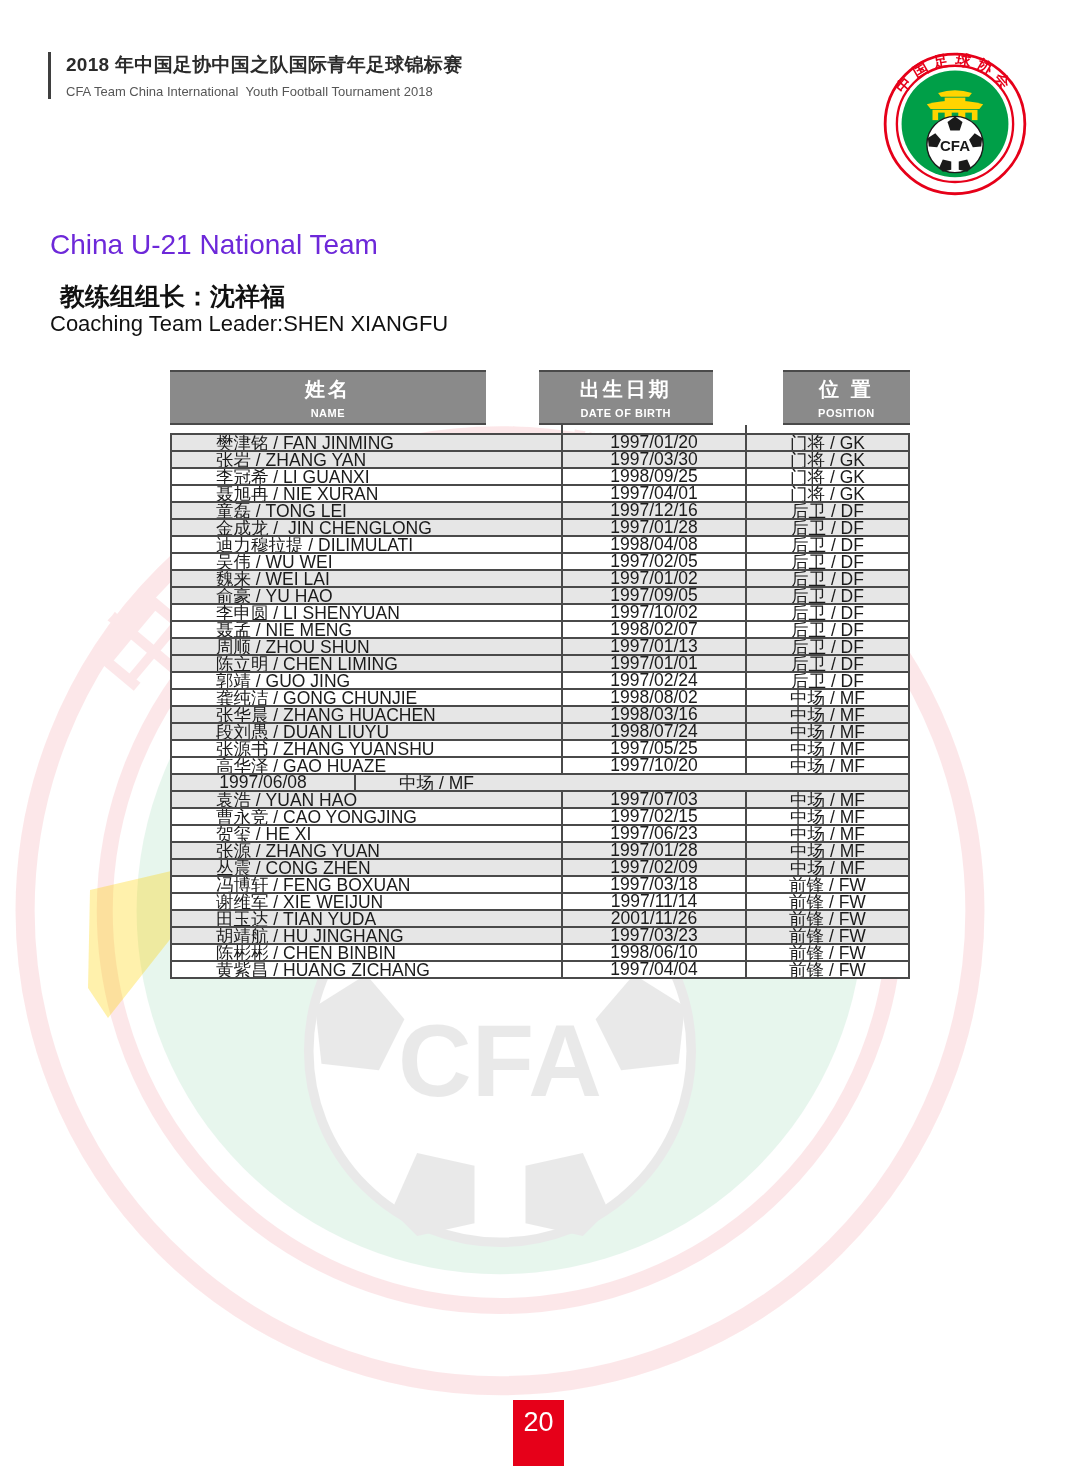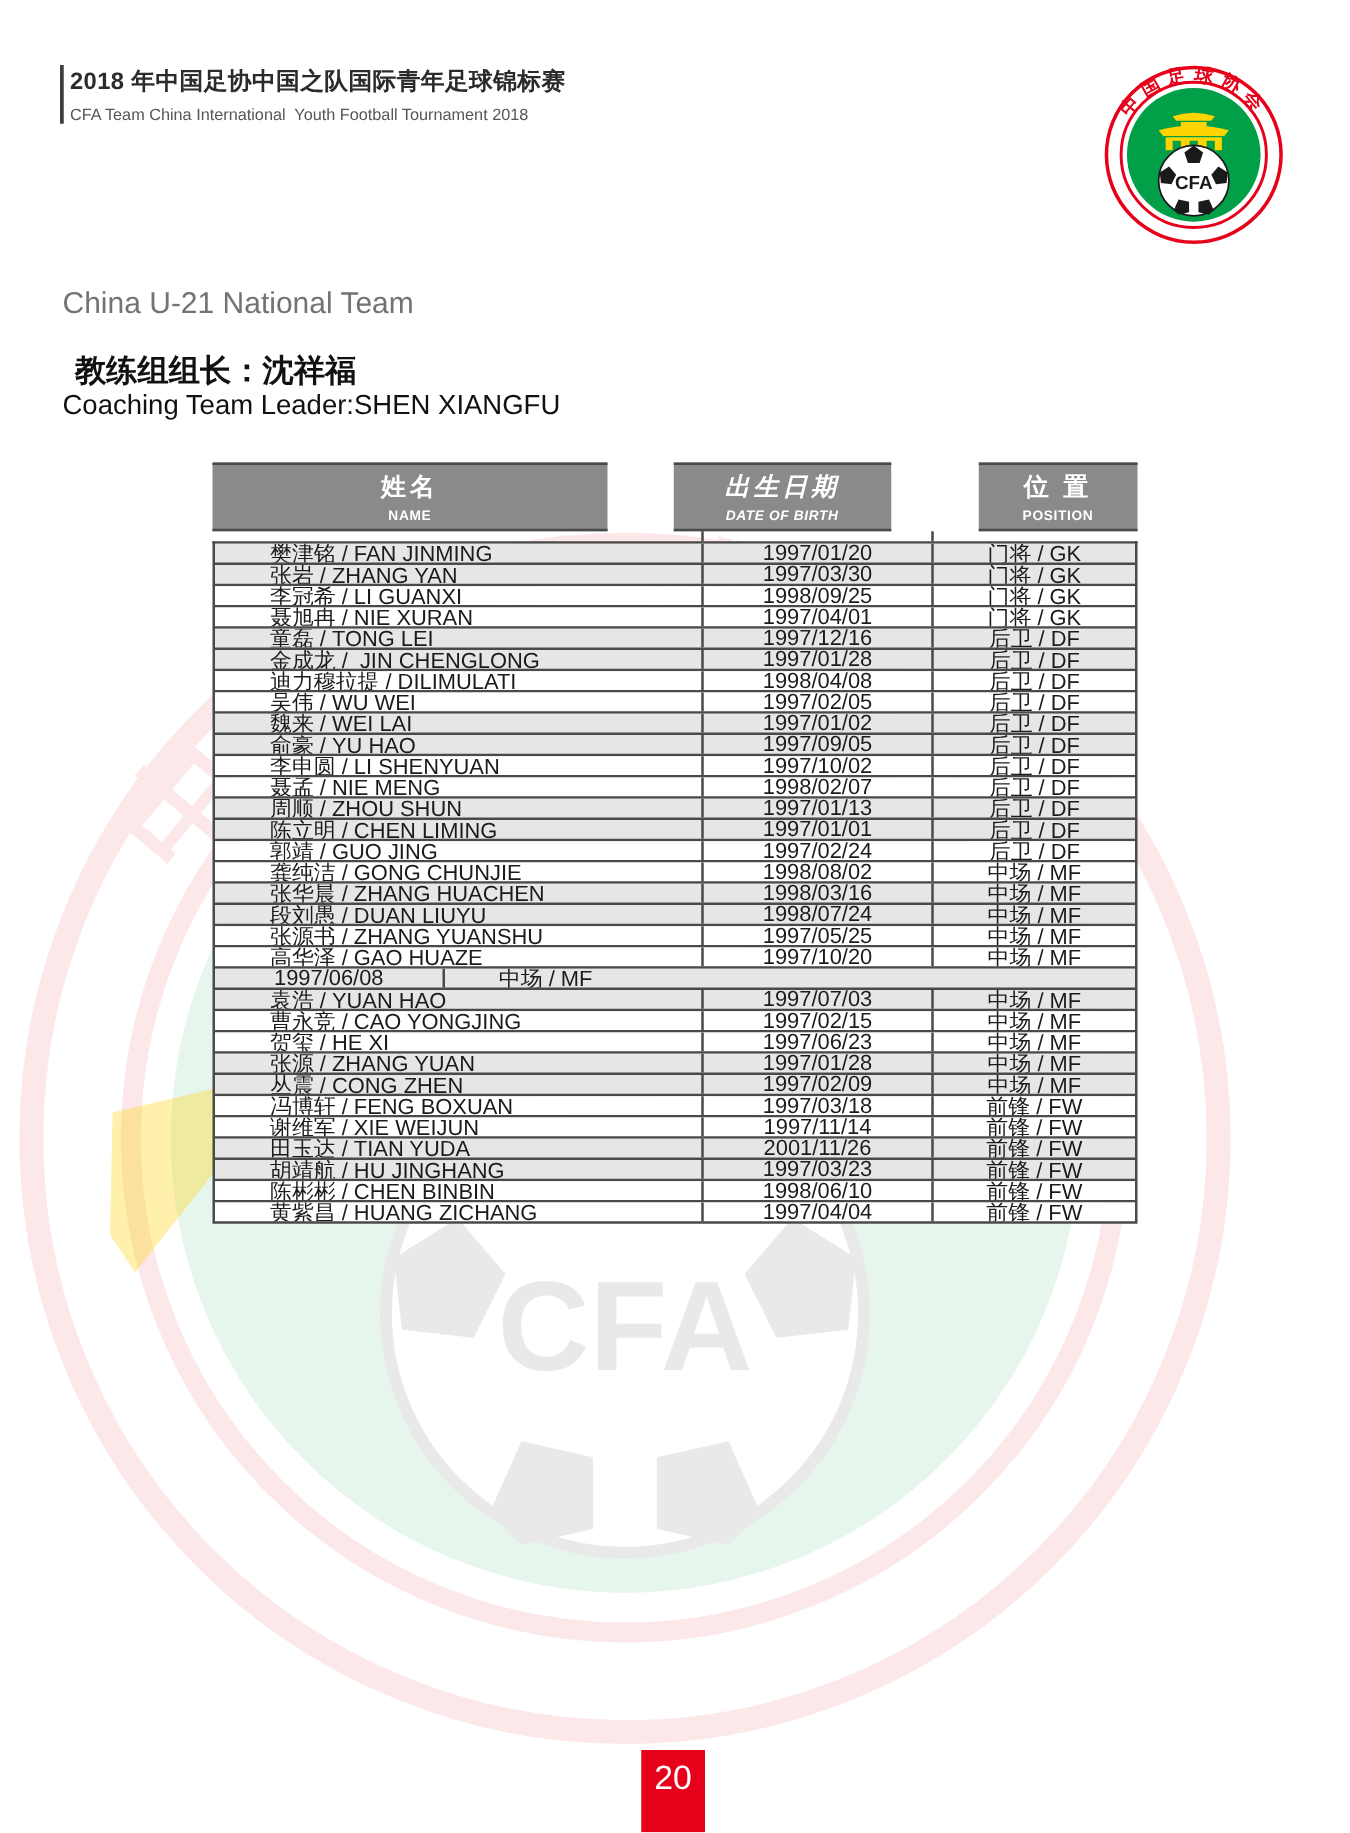--- a/index.html
+++ b/index.html
@@ -6,47 +6,47 @@
     --accent_red:#e60019; --logo_green:#009f48; --logo_yellow:#ffd400;
     --header_gray:#8a8a8a; --row_shade:#e6e6e6; --border_dark:#4a4a4a;
   }
   *{margin:0;padding:0;box-sizing:border-box;}
   body{background:#ffffff;}
   .page{position:relative;width:1080px;height:1466px;background:#fff;overflow:hidden;
         font-family:"Liberation Sans","DejaVu Sans",sans-serif;color:#1a1a1a;}
   svg{font-family:inherit;}
 
   
-  .doc-header{position:absolute;left:48px;top:52px;border-left:3px solid #3f3f3f;padding-left:5px;}
+  .doc-header{position:absolute;left:48px;top:52px;border-left:3px solid #3f3f3f;padding-left:15px;}
   .ht-zh{font-size:19px;font-weight:700;color:#2b2b2b;letter-spacing:.3px;}
   .ht-en{font-size:13px;color:#565656;margin-top:6px;white-space:pre-wrap;}
 
   
   .logo-box{position:absolute;left:880px;top:46px;width:150px;height:152px;}
   .logo-box svg{width:100%;height:100%;}
 
   
   .team-title-zh{position:absolute;left:50px;top:163px;font-size:48px;font-weight:700;color:#0d0d0d;letter-spacing:1px;}
-  .team-title-en{position:absolute;left:50px;top:229px;font-size:24px;font-weight:400;color:#737373;}
+  .team-title-en{position:absolute;left:50px;top:229px;font-size:28px;font-weight:400;color:#6d28d9;}
   .coach-zh{position:absolute;left:60px;top:280px;font-size:25px;font-weight:700;color:#111;}
   .coach-en{position:absolute;left:50px;top:311px;font-size:22px;font-weight:400;color:#111;}
 
   
   .wm{position:absolute;left:-10px;top:388px;width:1020px;height:1020px;opacity:.09;pointer-events:none;}
   .wm svg{width:100%;height:100%;}
   .wm-wedge{position:absolute;left:88px;top:868px;width:110px;height:150px;opacity:.32;pointer-events:none;}
 
   
   .roster{position:absolute;left:170px;top:370px;width:740px;}
   .thead{display:flex;gap:48px;}
   .th{background:var(--header_gray);color:#fff;height:55px;display:flex;flex-direction:column;
       align-items:center;justify-content:center;border-top:2px solid var(--border_dark);
       border-bottom:2px solid var(--border_dark);}
   .th.c0{width:392px;margin-right:5px;}
-  .th.c1{width:216px;margin-right:22px;font-style:italic;}
+  .th.c1{width:216px;margin-right:22px;}
   .th.c2{width:158px;}
   .th-zh{font-size:20px;font-weight:700;letter-spacing:3px;}
   .th-en{font-size:11px;font-weight:700;margin-top:4px;letter-spacing:.5px;}
 
   .tgap{display:flex;height:8px;}
   .tgap .g0{width:391px;margin-left:2px;border-right:2px solid var(--border_dark);}
   .tgap .g1{width:184px;border-right:2px solid var(--border_dark);}
   .tgap .g2{flex:1;}
 
   .tbody{border:2px solid var(--border_dark);border-bottom:none;background:transparent;}

